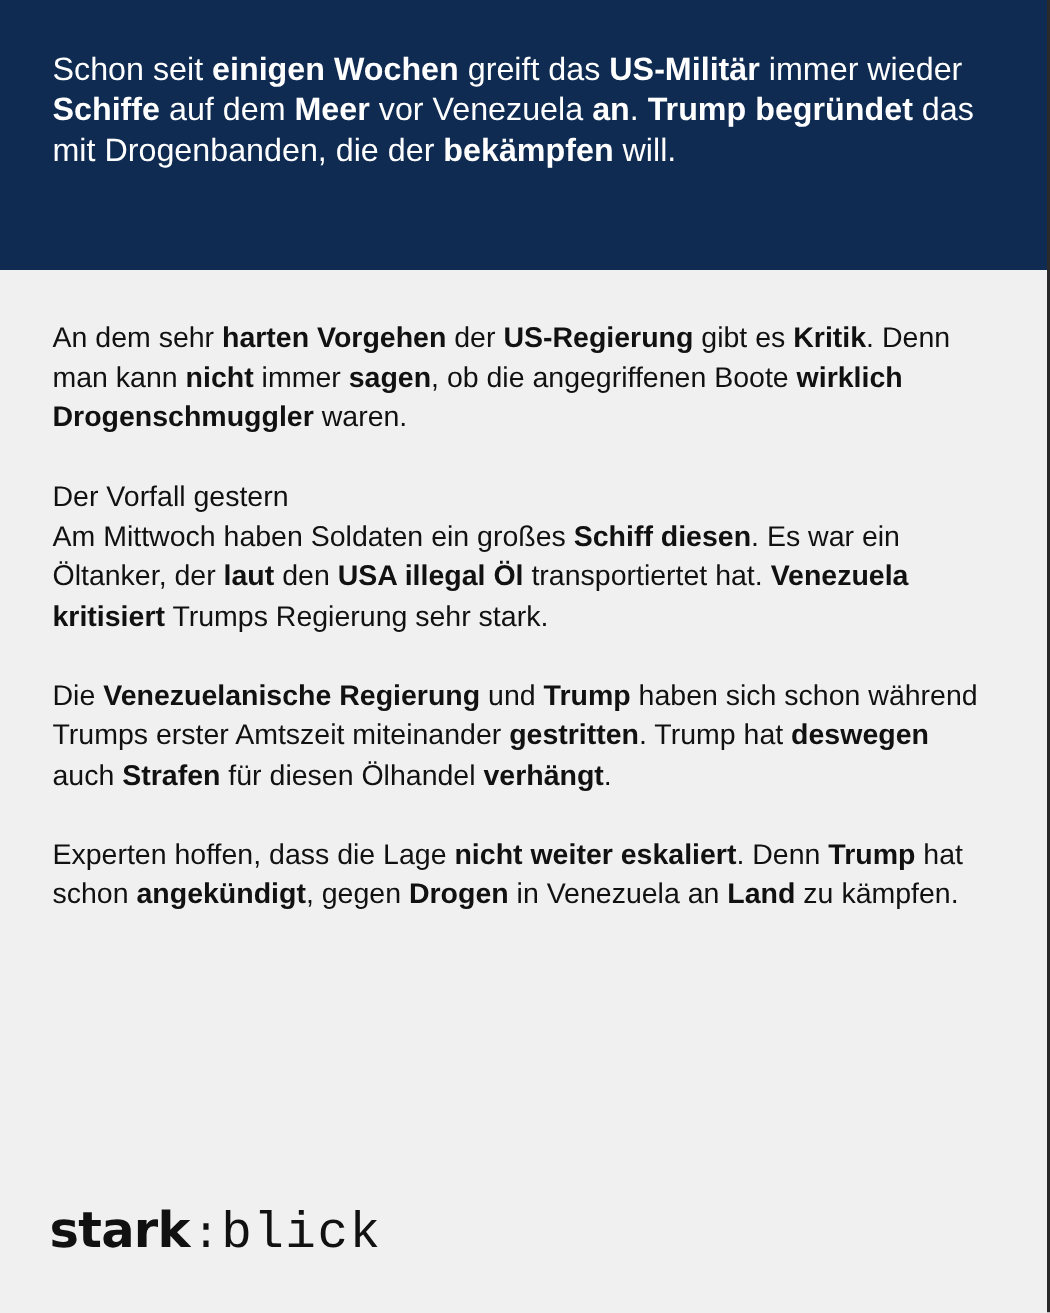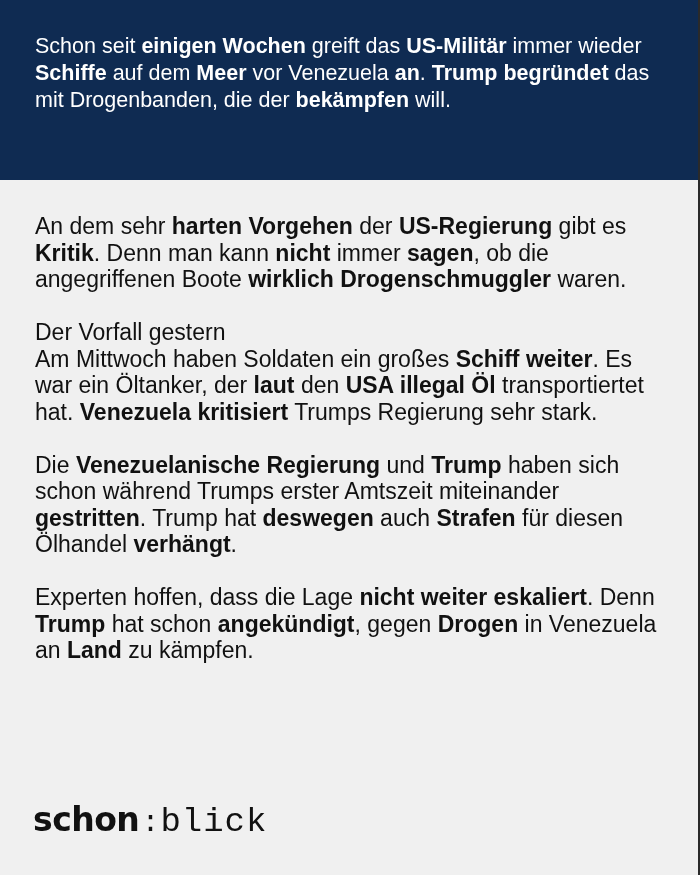--- a/index.html
+++ b/index.html
@@ -33,21 +33,21 @@
     .subtitle {
       font-size: 21.5px;
       line-height: 27px;
       margin-top: 0px;
       width: 640px;
       font-weight: normal;
     }
     .content {
       position: absolute; left: 35px; top: 213px;
       width: 630px;
-      font-size: 23px;
+      font-size: 19px;
       line-height: 26.5px;
       color: #111111;
     }
     .para { margin-bottom: 26.5px; }
     .heading { font-weight: normal; display: block; }
     .logo {
       position: absolute; left: 33px; top: 800px;
       height: 40px;
       display: flex; align-items: baseline;
       color: #111111;
@@ -78,29 +78,29 @@
   <div class="header">
     <p class="subtitle"><span>Schon seit </span><span class="run-bold">einigen Wochen</span><span> greift das </span><span class="run-bold">US-Militär</span><span> immer wieder </span><span class="run-bold">Schiffe</span><span> auf dem </span><span class="run-bold">Meer</span><span> vor Venezuela </span><span class="run-bold">an</span><span>. </span><span class="run-bold">Trump</span><span> </span><span class="run-bold">begründet</span><span> das mit Drogenbanden, die der </span><span class="run-bold">bekämpfen</span><span> will.</span></p>
   </div>
 
   <div class="content">
     <div class="para">
       <span><span>An dem sehr </span><span class="run-bold">harten Vorgehen</span><span> der </span><span class="run-bold">US-Regierung</span><span> gibt es </span><span class="run-bold">Kritik</span><span>. Denn man kann </span><span class="run-bold">nicht</span><span> immer </span><span class="run-bold">sagen</span><span>, ob die angegriffenen Boote </span><span class="run-bold">wirklich Drogenschmuggler</span><span> waren.</span></span>
     </div>
     <div class="para">
       <span class="heading">Der Vorfall gestern</span>
-      <span><span>Am Mittwoch haben Soldaten ein großes </span><span class="run-bold">Schiff weiter</span><span>. Es war ein Öltanker, der </span><span class="run-bold">laut</span><span> den </span><span class="run-bold">USA illegal Öl</span><span> transportiertet hat. </span><span class="run-bold">Venezuela kritisiert</span><span> Trumps Regierung sehr stark.</span></span>
+      <span><span>Am Mittwoch haben Soldaten ein großes </span><span class="run-bold">Schiff diesen</span><span>. Es war ein Öltanker, der </span><span class="run-bold">laut</span><span> den </span><span class="run-bold">USA illegal Öl</span><span> transportiertet hat. </span><span class="run-bold">Venezuela kritisiert</span><span> Trumps Regierung sehr stark.</span></span>
     </div>
     <div class="para">
       <span><span>Die </span><span class="run-bold">Venezuelanische Regierung</span><span> und </span><span class="run-bold">Trump</span><span> haben sich schon während Trumps erster Amtszeit miteinander </span><span class="run-bold">gestritten</span><span>. Trump hat </span><span class="run-bold">deswegen</span><span> auch </span><span class="run-bold">Strafen</span><span> für diesen Ölhandel </span><span class="run-bold">verhängt</span><span>.</span></span>
     </div>
     <div class="para">
       <span><span>Experten hoffen, dass die Lage </span><span class="run-bold">nicht weiter eskaliert</span><span>. Denn </span><span class="run-bold">Trump</span><span> hat schon </span><span class="run-bold">angekündigt</span><span>, gegen </span><span class="run-bold">Drogen</span><span> in Venezuela an </span><span class="run-bold">Land</span><span> zu kämpfen.</span></span>
     </div>
   </div>
 
   <div class="logo">
-    <span class="logo-durch">schon</span>
+    <span class="logo-durch">stark</span>
     <span class="logo-sep">:</span>
     <span class="logo-blick">blick</span>
   </div>
 
 </div>
 
 </body></html>

